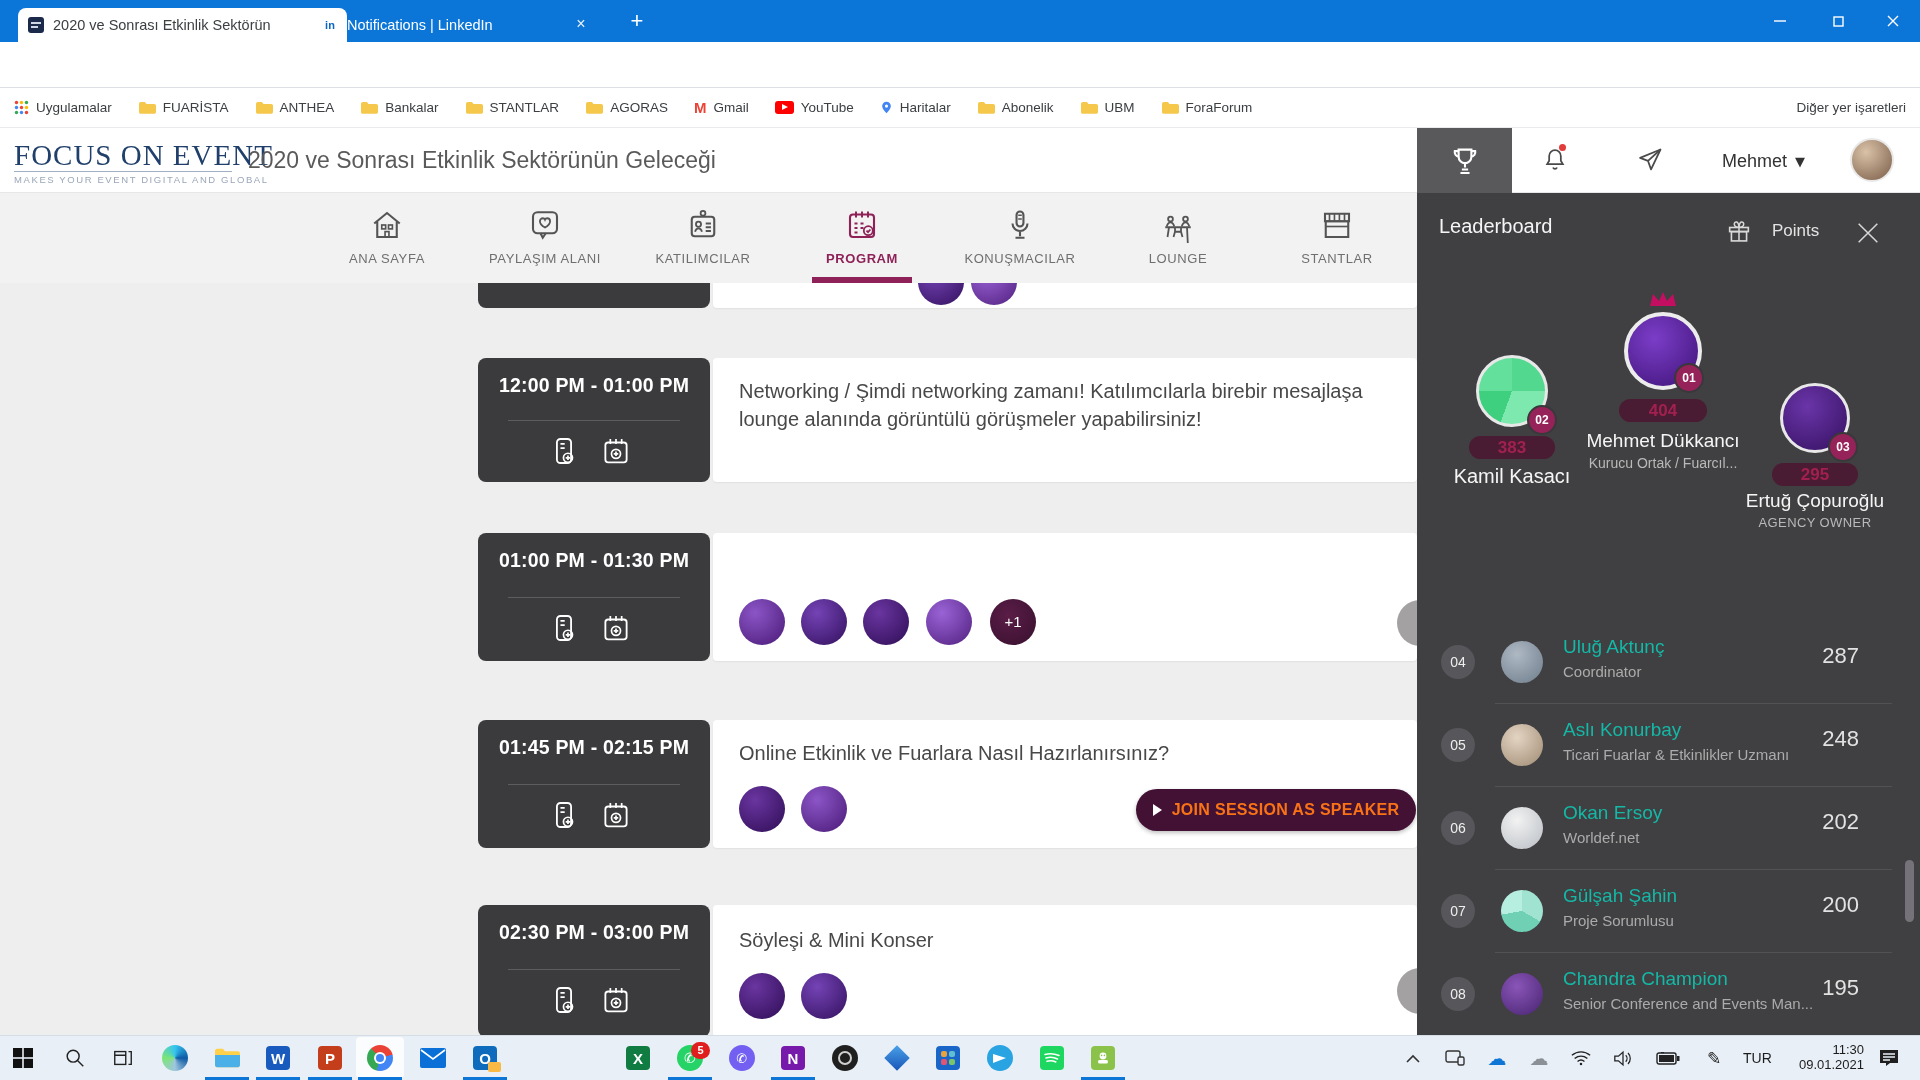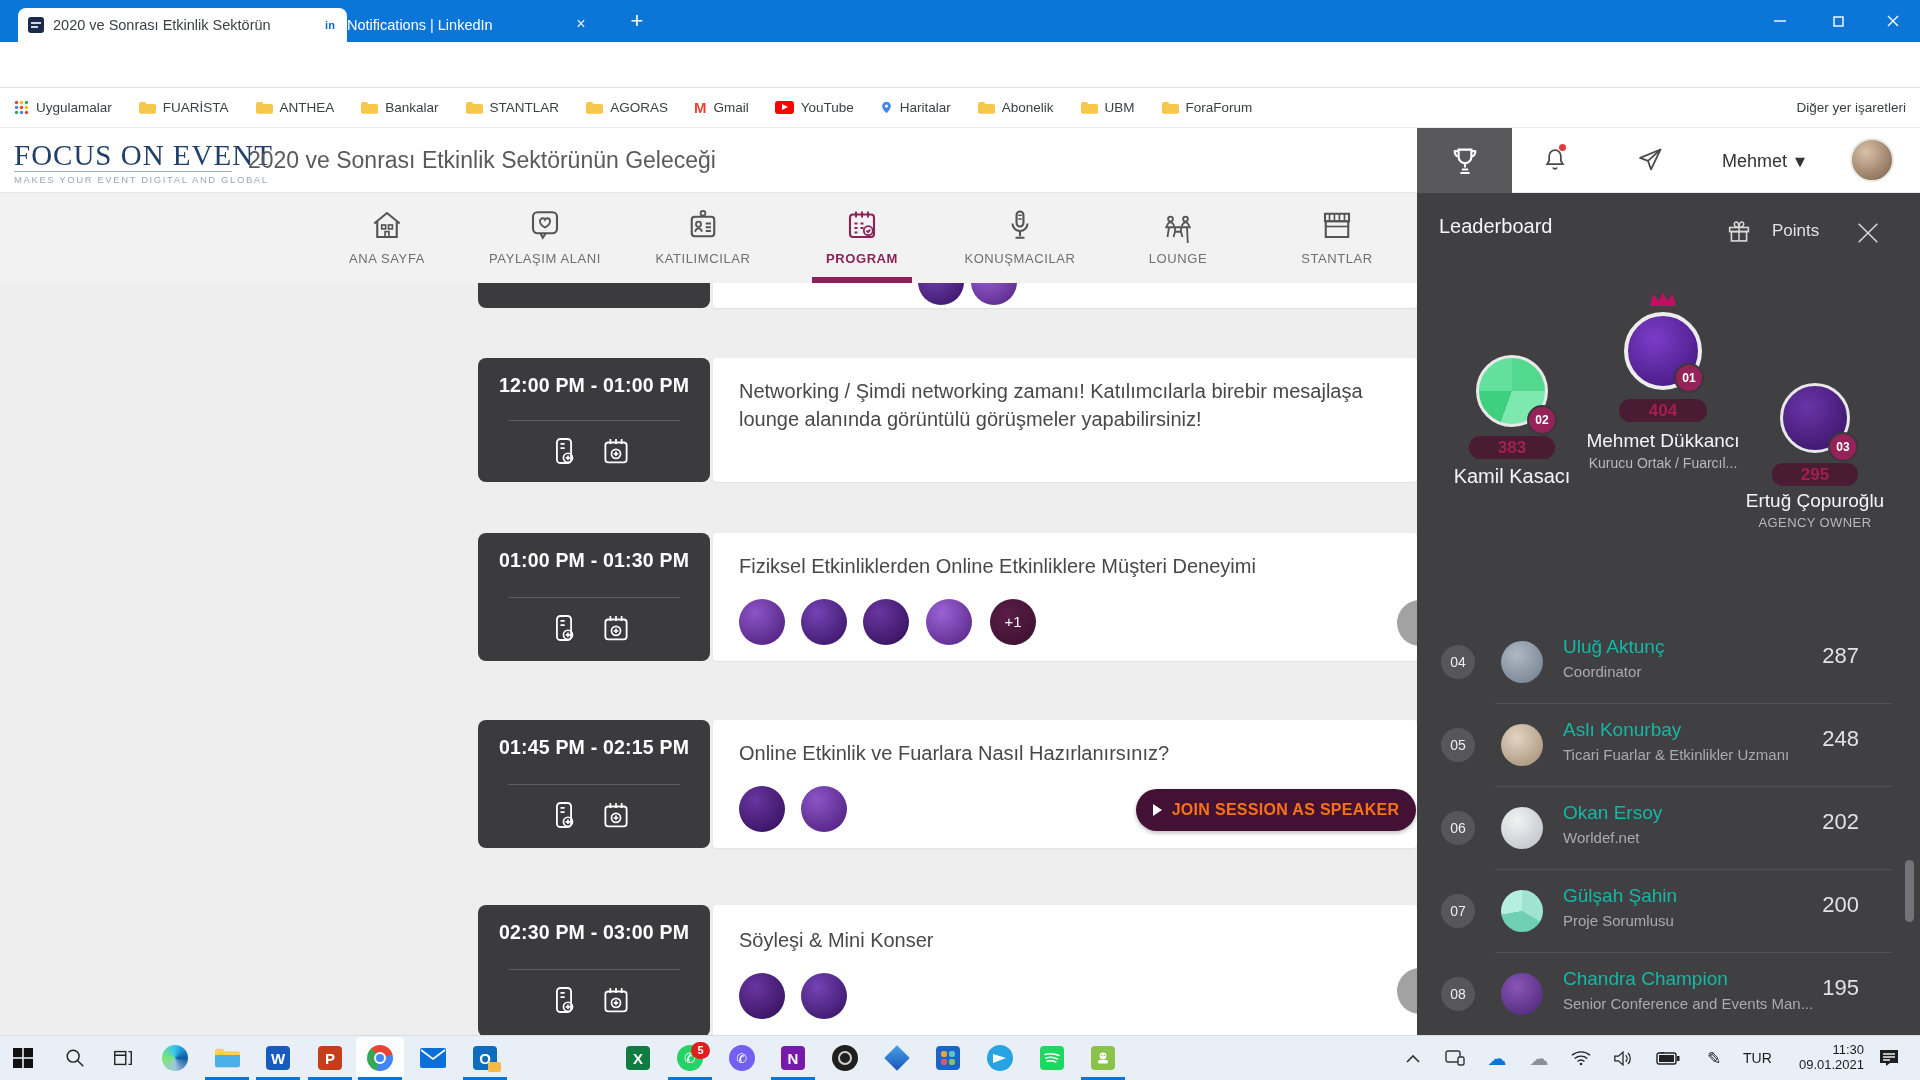--- a/index.html
+++ b/index.html
@@ -413,21 +413,20 @@
           <svg width="34" height="34" viewBox="0 0 24 24">
             <rect x="4.5" y="6" width="15" height="14" rx="2" fill="none" stroke="#fff" stroke-width="1.3"></rect>
             <path d="M8 3.5V7M12 3.5V7M16 3.5V7" stroke="#fff" stroke-width="1.2"></path>
             <circle cx="12" cy="14" r="3.2" fill="none" stroke="#fff" stroke-width="1.2"></circle>
             <path d="M12 12.4v3.2M10.4 14h3.2" stroke="#fff" stroke-width="1.2"></path>
           </svg>
         </div>
     </div>
     <div class="abs edgec" style="left:1397px;top:317px;"></div>
     <div class="abs card" style="left:713px;top:250px;height:128px;">
-      <div class="ctitle" style="position:absolute;left:26px;top:22px;">Fiziksel Etkinliklerden Online Etkinliklere Müşteri Deneyimi</div>
       <div class="spk spa1" style="left:26px;top:66px;"></div>
       <div class="spk spa2" style="left:88px;top:66px;"></div>
       <div class="spk spa3" style="left:150px;top:66px;"></div>
       <div class="spk spa4" style="left:213px;top:66px;"></div>
       <div class="spk" style="left:277px;top:66px;background:radial-gradient(circle at 40% 35%,#5a1d47,#38102e);color:#fff;font-size:15px;text-align:center;line-height:46px;">+1</div>
     </div>
 
     <div class="abs timebox" style="left:478px;top:437px;height:128px;">
       <div class="tbtime" style="margin-top:16px;">01:45 PM - 02:15 PM</div>
       <div class="tbdiv" style="top:64px;"></div>

